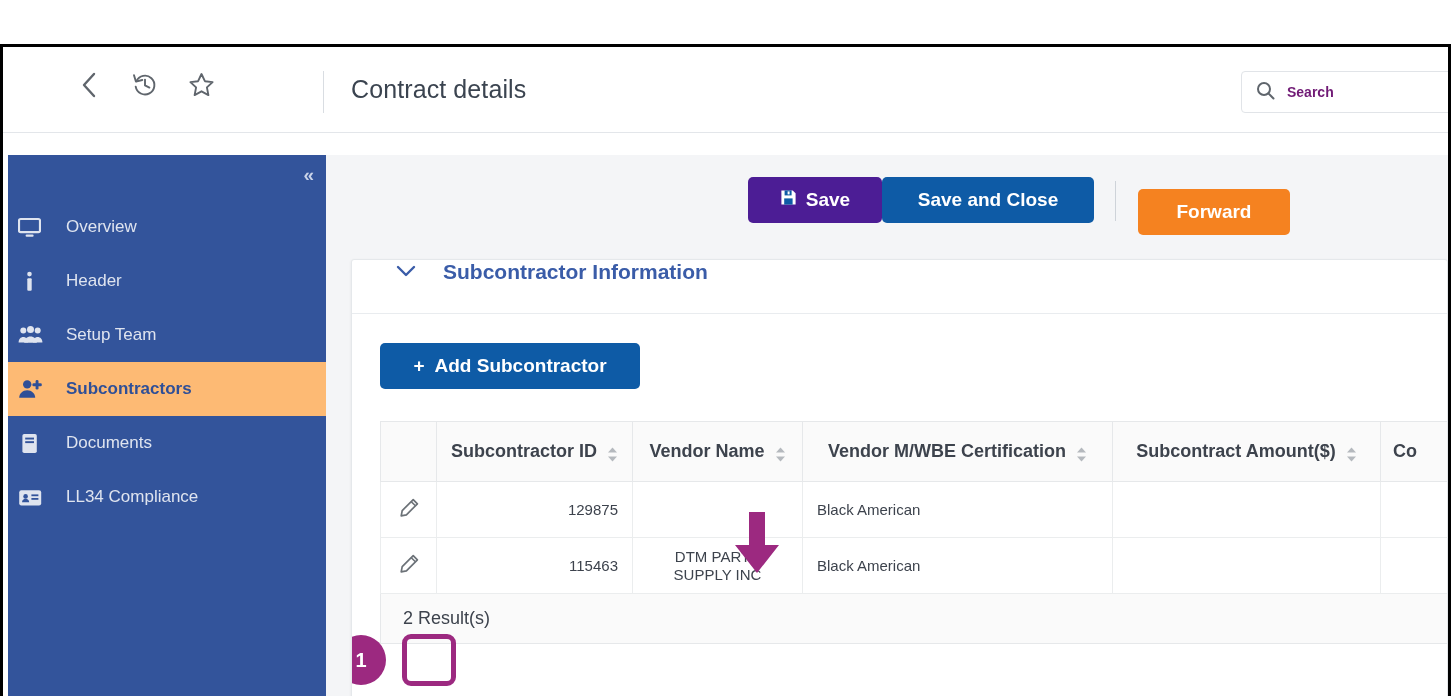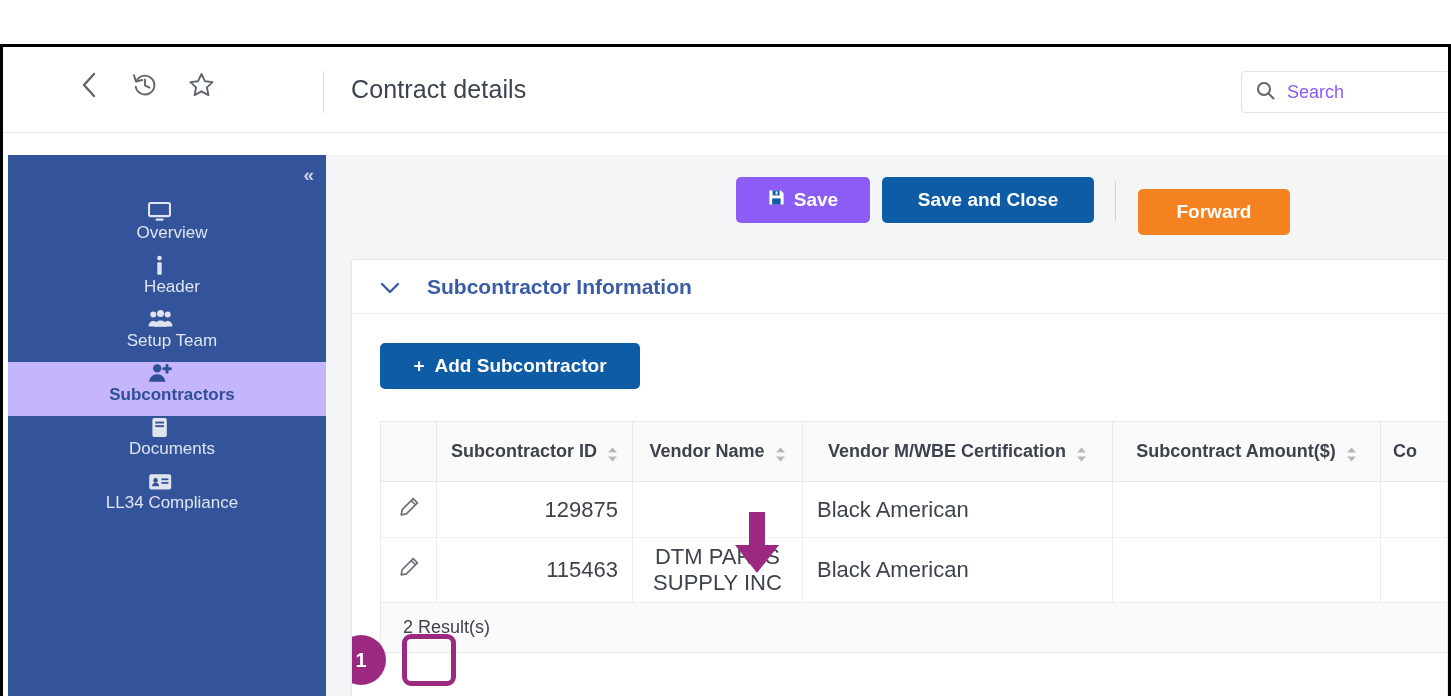--- a/index.html
+++ b/index.html
@@ -66,22 +66,23 @@
     border: 1px solid #e1e4e8;
     border-radius: 4px;
     background: #ffffff;
     display: flex;
     align-items: center;
     gap: 12px;
     padding-left: 14px;
     box-sizing: border-box;
   }
   .search-ph {
-    font-size: 18px;
-    color: #8b5cf6;
+    font-size: 14px;
+    color: #701a75;
+    font-weight: bold;
   }
 
   
   .sidebar {
     position: absolute;
     left: 5px; top: 108px;
     width: 318px;
     height: 583px;
     background: #33549b;
   }
@@ -100,24 +101,23 @@
     width: 100%;
   }
   .nav-item {
     display: flex;
     align-items: center;
     height: 54px;
     padding-left: 10px;
     box-sizing: border-box;
     color: #dfe4ef;
     font-size: 17px;
-    flex-direction: column;
   }
   .nav-item.active {
-    background: #c4b5fd;
+    background: #fdba74;
     color: #2f4f97;
     font-weight: bold;
   }
   .nav-ico {
     width: 30px;
     min-width: 30px;
     display: flex;
     align-items: center;
     justify-content: flex-start;
     margin-right: 18px;
@@ -150,23 +150,23 @@
     font-weight: bold;
     font-family: "Liberation Sans", sans-serif;
     cursor: pointer;
     display: flex;
     align-items: center;
     justify-content: center;
     gap: 9px;
     box-sizing: border-box;
   }
   .btn-save {
-    left: 410px; top: 22px;
+    left: 422px; top: 22px;
     width: 134px; height: 46px;
-    background: #8b5cf6;
+    background: #4c1d95;
   }
   .btn-saveclose {
     left: 556px; top: 22px;
     width: 212px; height: 46px;
     background: #0e5ba6;
   }
   .vdiv {
     position: absolute;
     left: 789px; top: 26px;
     width: 1px; height: 40px;
@@ -192,22 +192,21 @@
     border: 1px solid #e5e8eb;
     border-radius: 3px;
     box-sizing: border-box;
     box-shadow: 0 1px 3px rgba(0,0,0,.07);
     overflow: hidden;
   }
   .panel-head {
     height: 54px;
     border-bottom: 1px solid #e9ecef;
     display: flex;
-    align-items: center;
-    padding-left: 28px;
+    padding-left: 44px;
     box-sizing: border-box;
   }
   .chev {
     color: #3a5ca8;
     font-size: 20px;
     margin-right: 27px;
     line-height: 1;
   }
   .panel-title {
     color: #3a5ca8;
@@ -266,21 +265,21 @@
     display: inline-flex;
     flex-direction: column;
     gap: 2px;
     color: #b5b9be;
     line-height: .6;
     font-size: 11px;
   }
   table.grid td {
     border: 1px solid #ebedee;
     height: 56px;
-    font-size: 22px;
+    font-size: 15px;
     color: #3d434d;
     padding: 6px 14px;
     box-sizing: border-box;
     vertical-align: middle;
     background: #ffffff;
   }
   td.c-edit { width: 56px; text-align: center; padding: 0; }
   td.c-id   { text-align: right; }
   td.c-name { text-align: center; line-height: 1.18; }
   td.c-cert { text-align: left; padding-left: 18px; }

